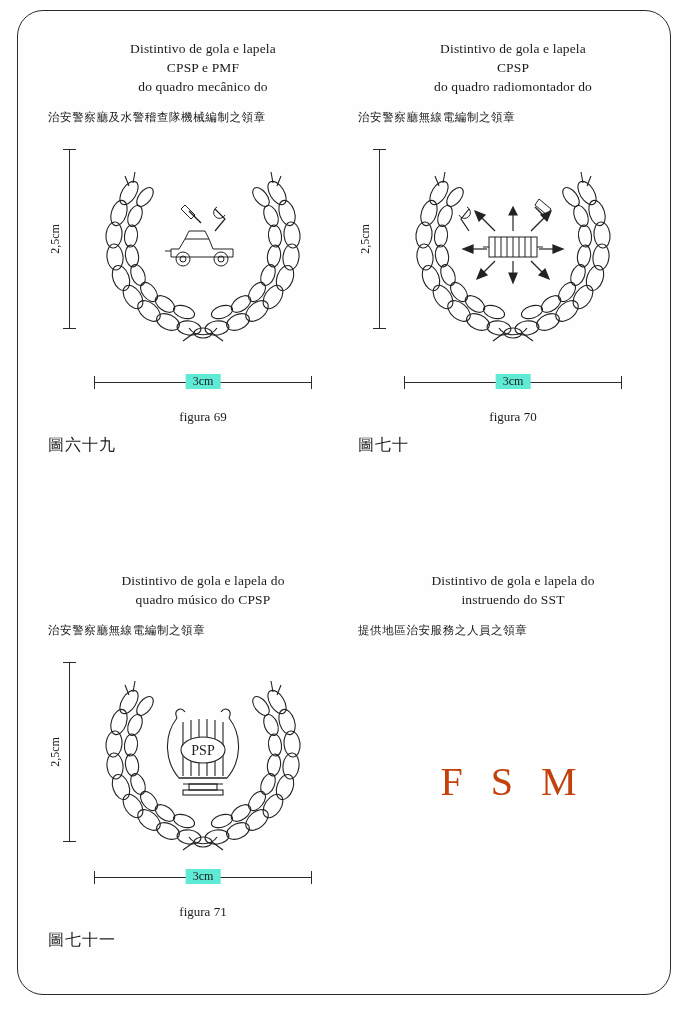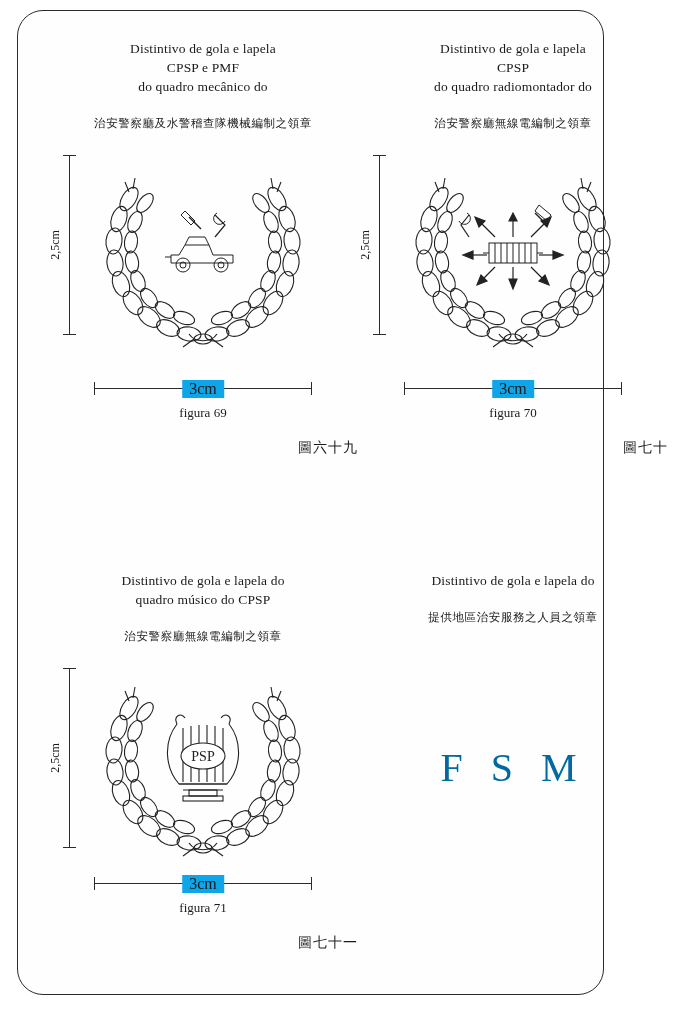--- a/index.html
+++ b/index.html
@@ -12,21 +12,21 @@
     height: 1009px;
     position: relative;
     font-family: "Liberation Serif", serif;
     color: #1a1a1a;
     overflow: hidden;
   }
   .page-frame {
     position: absolute;
     left: 17px;
     top: 10px;
-    width: 587px;
+    width: 654px;
     height: 985px;
     border: 1.4px solid #2b2b2b;
     border-radius: 26px;
     box-sizing: border-box;
     background: #fefefe;
   }
   .grid {
     position: absolute;
     left: 0; top: 0; right: 0; bottom: 0;
   }
@@ -39,37 +39,36 @@
   .cell-bl { left: 30px;  top: 560px; width: 310px; height: 420px; }
   .cell-br { left: 340px; top: 560px; width: 310px; height: 420px; }
 
   .caption-top {
     text-align: center;
     font-size: 13.5px;
     line-height: 1.42;
     letter-spacing: 0.15px;
   }
   .caption-cn {
-    text-align: center;
     font-size: 11.5px;
     line-height: 1.5;
-    margin-top: 19px;
+    margin-top: 13px;
     font-family: "DejaVu Sans", sans-serif;
     letter-spacing: 0.6px;
   }
   .fig-label {
     text-align: center;
     font-size: 13px;
-    margin-top: 4px;
+    margin-top: 14px;
   }
   .fig-label-cn {
-    text-align: right;
-    font-size: 14px;
+    text-align: left;
+    font-size: 16px;
     font-family: "DejaVu Sans", sans-serif;
-    margin-top: 18px;
+    margin-top: 10px;
     letter-spacing: 1px;
   }
   .art-area {
     position: relative;
     width: 100%;
     height: 268px;
   }
   .art-area-sm {
     position: relative;
     width: 100%;
@@ -130,37 +129,37 @@
     height: 13px;
     background: #2b2b2b;
   }
   .hdim .hcap-l { left: 0; }
   .hdim .hcap-r { right: 0; }
   .hdim .htext {
     position: absolute;
     left: 50%;
     top: -1px;
     transform: translateX(-50%);
-    font-size: 16px;
-    background: #0ea5e9;
+    font-size: 12px;
+    background: #5eead4;
     padding: 0 7px;
   }
   .wreath-wrap {
     position: absolute;
     left: 50%;
     top: 6px;
     transform: translateX(-50%);
   }
   .fsm-text {
     text-align: center;
     font-size: 40px;
     letter-spacing: 9px;
     font-family: "Liberation Serif", serif;
     margin-top: 118px;
-    color: #0369a1;
+    color: #c2410c;
   }
   svg { display: block; }
 </style>
 </head>
 <body>
 
 <div class="page-frame">
   <div class="grid">
 
     <div class="cell cell-tl">
@@ -456,20 +455,21 @@
         </div>
       </div>
 
       <div class="fig-label">figura 71</div>
       <div class="fig-label-cn">圖七十一</div>
     </div>
 
     <div class="cell cell-br">
       <div class="caption-top">
         <div>Distintivo de gola e lapela do</div>
+        <div>instruendo do SST</div>
       </div>
       <div class="caption-cn">提供地區治安服務之人員之領章</div>
 
       <div class="art-area-sm">
         <div class="fsm-text">F S M</div>
       </div>
 
     </div>
 
   </div>

